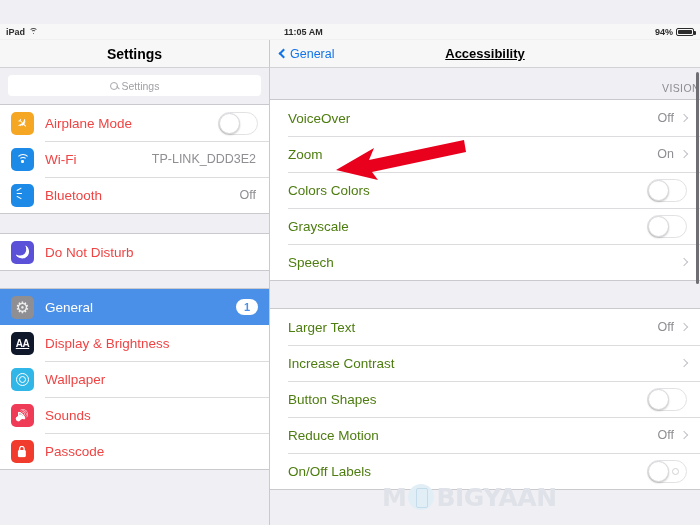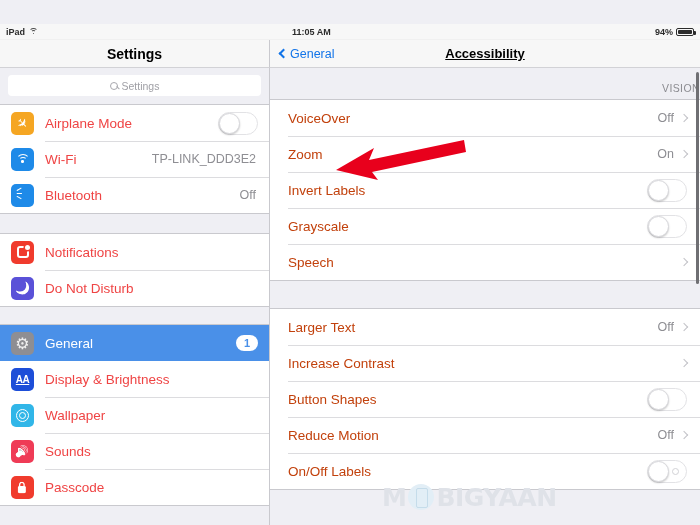--- a/index.html
+++ b/index.html
@@ -14,21 +14,21 @@
   
   .statusbar {
     height: 16px; flex: 0 0 16px;
     background: #f7f7f7;
     display: flex; align-items: center;
     font-size: 9px; font-weight: bold; color: #2b2b2b;
     position: relative;
     border-bottom: 1px solid #f0f0f0;
   }
   .sb-left { position: absolute; left: 6px; display: flex; align-items: center; gap: 4px; }
-  .sb-time { position: absolute; left: 292px; }
+  .sb-time { position: absolute; left: 284px; }
   .sb-right { position: absolute; right: 6px; display: flex; align-items: center; gap: 3px; }
   .wifi-glyph { display: inline-block; width: 9px; height: 7px; position: relative; }
   .wifi-glyph i { position: absolute; border: 1.2px solid #4a4a4a; border-bottom: 0;
       border-left-color: transparent; border-right-color: transparent; border-radius: 50% 50% 0 0 / 100% 100% 0 0; }
   .wifi-glyph i:nth-child(1) { width: 9px; height: 4.5px; left: 0; top: 0; }
   .wifi-glyph i:nth-child(2) { width: 5px; height: 2.6px; left: 2px; top: 2px; }
   .wifi-glyph i:nth-child(3) { width: 1.6px; height: 1.6px; left: 3.7px; top: 4.6px;
       background: #4a4a4a; border: 0; border-radius: 50%; }
   .battery { width: 18px; height: 8px; border: 1px solid #2b2b2b; border-radius: 2px; position: relative; padding: 1px; }
   .battery::after { content: ""; position: absolute; right: -3px; top: 2px; width: 2px; height: 4px;
@@ -104,21 +104,21 @@
   }
 
   
   .ic-airplane { background: #f5a623; }
   .ic-wifi { background: #1e8ae8; }
   .ic-bt { background: #1e8ae8; }
   .ic-notif { background: #f03b2d; }
   .ic-cc { background: #8e8e93; }
   .ic-dnd { background: #5a51d8; }
   .ic-gear { background: #8e8e93; }
-  .ic-display { background: #1d4ed8; text-decoration: underline; }
+  .ic-display { background: #0f172a; text-decoration: underline; }
   .ic-wall { background: #31b6e8; }
   .ic-sounds { background: #ef3b56; }
   .ic-passcode { background: #f03b2d; }
   .glyph-plane::before { content: "\2708"; font-size: 13px; transform: rotate(45deg); display: block; }
   .glyph-bt::before { content: "\1F5E7"; font-size: 13px; }
   .glyph-moon::before { content: "\1F319"; font-size: 12px; filter: grayscale(1) brightness(3); }
   .glyph-gear::before { content: "\2699"; font-size: 16px; color: #efefef; }
   .glyph-aa { font-size: 10px; font-weight: bold; letter-spacing: -0.5px; }
   .glyph-spk::before { content: "\1F50A"; font-size: 11px; filter: grayscale(1) brightness(4); }
   .glyph-lock::before { content: "\1F512"; font-size: 11px; filter: grayscale(1) brightness(4); }
@@ -149,21 +149,21 @@
     padding: 14px 0 5px 18px; text-transform: uppercase;
   }
   .dgroup { background: #fff; border-top: 1px solid #c9c9ce; border-bottom: 1px solid #c9c9ce; }
   .drow {
     height: 36px; display: flex; align-items: center; padding: 0 13px 0 18px;
     position: relative; background: #fff; cursor: pointer;
   }
   .drow + .drow::before {
     content: ""; position: absolute; left: 18px; right: 0; top: 0; height: 1px; background: #dcdcdf;
   }
-  .dlabel { font-size: 13.5px; color: #c2410c; }
+  .dlabel { font-size: 13.5px; color: #4d7c0f; }
   .dvalue { margin-left: auto; font-size: 12.5px; color: #8e8e93; margin-right: 7px; }
   .chev-right { width: 6px; height: 6px; border-top: 1.6px solid #c2c2c7; border-right: 1.6px solid #c2c2c7;
       transform: rotate(45deg); display: inline-block; flex: 0 0 6px; }
   .chev-right.alone { margin-left: auto; }
   .toggle {
     margin-left: auto; width: 40px; height: 23px; border-radius: 12px;
     background: #fff; border: 1px solid #e2e2e5; position: relative; cursor: pointer;
   }
   .toggle .knob {
     position: absolute; left: 0px; top: 0px; width: 21px; height: 21px; border-radius: 50%;
@@ -266,26 +266,20 @@
           <div class="sicon ic-bt glyph-bt"></div>
           <div class="slabel">Bluetooth</div>
           <div class="svalue">Off</div>
         </div>
       </div>
 
       <div class="gap"></div>
 
       <div class="group">
         <div class="srow">
-          <div class="sicon ic-notif">
-              <span class="notif-sq"></span>
-            </div>
-          <div class="slabel">Notifications</div>
-        </div>
-        <div class="srow">
           <div class="sicon ic-dnd glyph-moon"></div>
           <div class="slabel">Do Not Disturb</div>
         </div>
       </div>
 
       <div class="gap-sm"></div>
 
       <div class="group">
         <div class="srow sel">
           <div class="sicon ic-gear glyph-gear"></div>
@@ -322,21 +316,21 @@
           <span class="dlabel">VoiceOver</span>
           <span class="dvalue">Off</span>
           <span class="chev-right"></span>
         </div>
         <div class="drow">
           <span class="dlabel">Zoom</span>
           <span class="dvalue">On</span>
           <span class="chev-right"></span>
         </div>
         <div class="drow">
-          <span class="dlabel">Invert Labels</span>
+          <span class="dlabel">Colors Colors</span>
           <span class="toggle">
               <span class="knob"></span>
             </span>
         </div>
         <div class="drow">
           <span class="dlabel">Grayscale</span>
           <span class="toggle">
               <span class="knob"></span>
             </span>
         </div>

